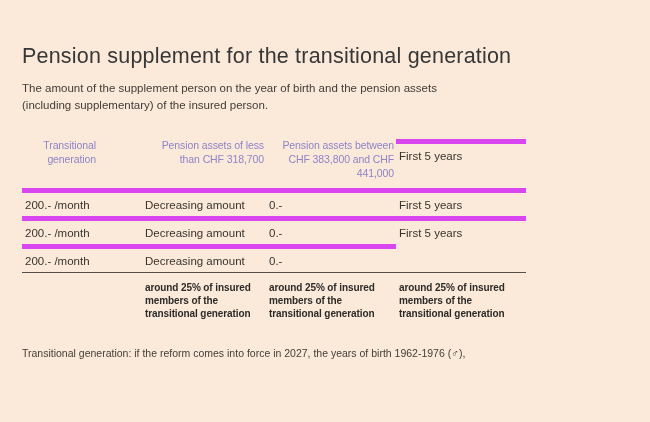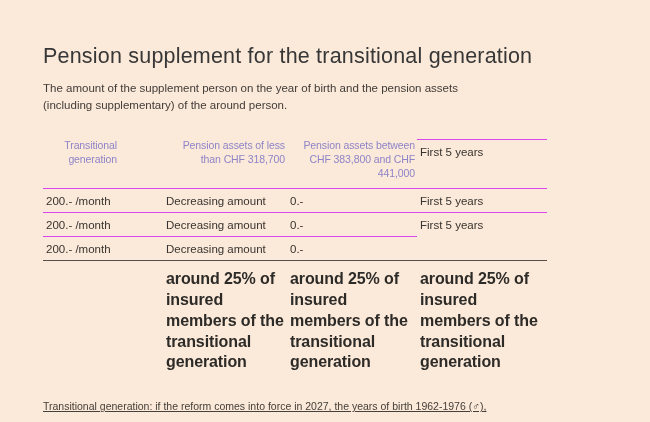--- a/index.html
+++ b/index.html
@@ -3,21 +3,21 @@
 <meta charset="utf-8">
 <style>
   * { margin:0; padding:0; box-sizing:border-box; }
   html,body { width:650px; height:422px; }
   body {
     background:#fbe9d9;
     font-family:"Liberation Sans","DejaVu Sans",sans-serif;
     color:#3a3a3a;
     overflow:hidden;
   }
-  .slide { position:relative; width:650px; height:422px; padding:44px 33px 0 43px; }
+  .slide { position:relative; width:650px; height:422px; padding:44px 33px 0 22px; }
 
   .title {
     font-size:21.5px;
     font-weight:400;
     letter-spacing:0.2px;
     color:#373737;
   }
   .subtitle {
     margin-top:11px;
     font-size:11.5px;
@@ -38,54 +38,53 @@
     letter-spacing:-0.1px;
     line-height:1.3;
     padding:0 2px 8px 3px;
     text-align:right;
   }
   .th-narrow { padding-right:46px; }
   .td {
     font-size:11.5px;
     color:#38342f;
     padding:6px 6px 5px 3px;
-    border-top:1px solid #d946ef;
+    border-top:5px solid #d946ef;
   }
   .rule {
     grid-column:1 / -1;
     border-top:1px solid #55504b;
     height:0;
   }
   .tf {
     font-weight:bold;
-    font-size:16px;
+    font-size:10px;
     letter-spacing:-0.1px;
     line-height:1.3;
     color:#2d2b28;
     padding:8px 2px 0 3px;
   }
 
   .footnote {
     margin-top:26px;
     font-size:10.5px;
     line-height:1.5;
     color:#45403a;
-    text-decoration:underline;
   }
 </style>
 </head>
 <body>
 
 <div class="slide">
 
   <h1 class="title">Pension supplement for the transitional generation</h1>
 
   <p class="subtitle">
     <span>The amount of the supplement person on the year of birth and the pension assets</span><br>
-    <span>(including supplementary) of the around person.</span>
+    <span>(including supplementary) of the insured person.</span>
   </p>
 
   <div class="tbl">
 
     <div class="th th-narrow">Transitional generation</div>
     <div class="th">Pension assets of less than CHF 318,700</div>
     <div class="th">Pension assets between CHF 383,800 and CHF 441,000</div>
 
     <div class="td">First 5 years</div>
     <div class="td">200.- /month</div>

